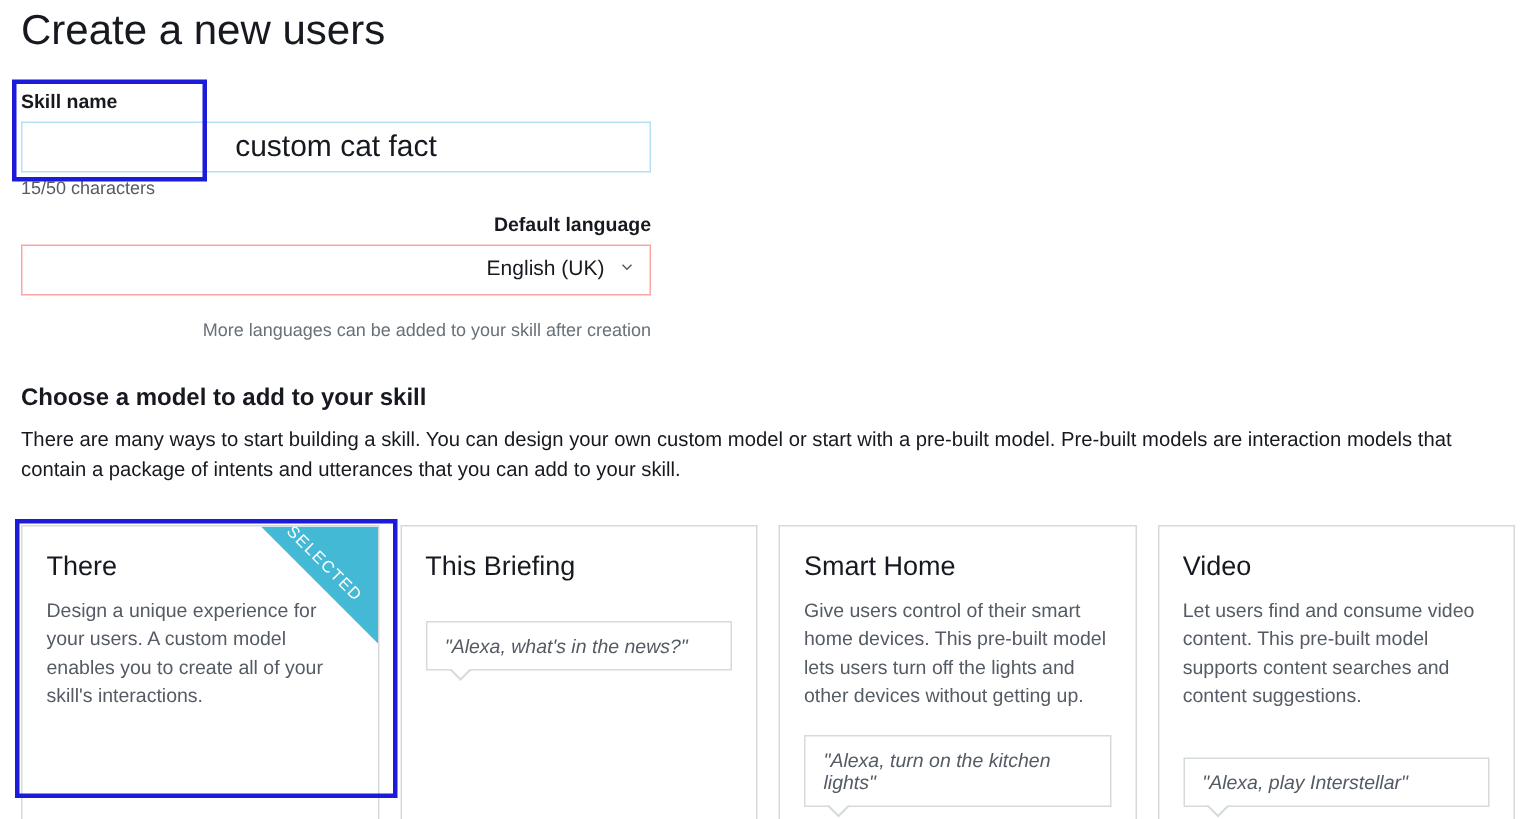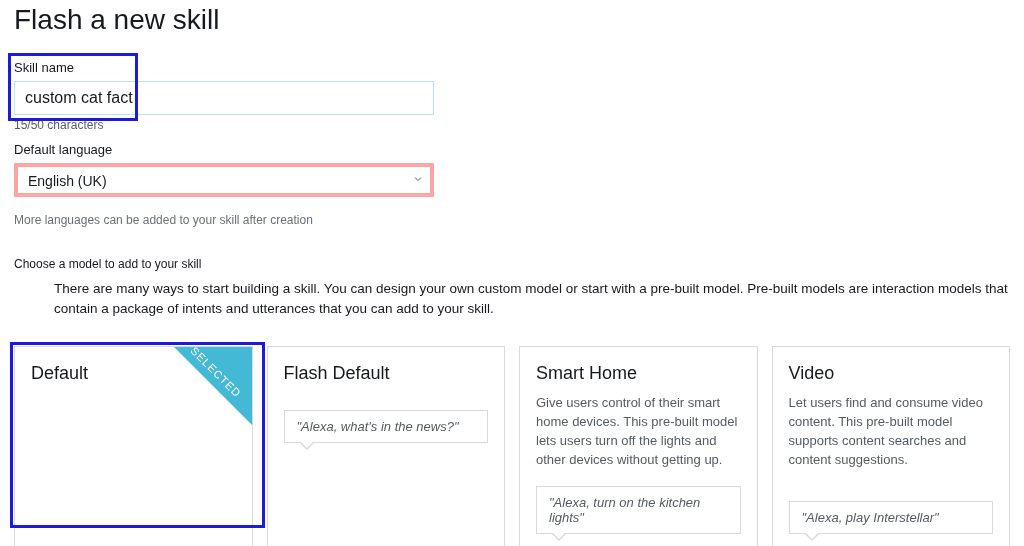--- a/index.html
+++ b/index.html
@@ -16,46 +16,47 @@
   }
   .page-title {
     font-size: 28px;
     font-weight: 400;
     margin: 4px 0 24px 0;
     color: #16191f;
   }
   .field-block { max-width: 420px; }
   .field-label {
     font-size: 13px;
-    font-weight: 400;
+    font-weight: 700;
     margin-bottom: 6px;
   }
   .text-input {
     width: 100%;
     height: 34px;
     border: 1px solid #b5e2f2;
     padding: 6px 10px;
-    font-size: 16px;
+    font-size: 20px;
     color: #16191f;
     outline: none;
+    text-align: center;
   }
   .char-counter {
     text-align: left;
     font-size: 12px;
     color: #545b64;
     margin-top: 3px;
   }
   .select-wrap {
     position: relative;
     width: 100%;
   }
   .select-input {
     width: 100%;
     height: 34px;
-    border: 4px solid #fca5a5;
+    border: 1px solid #fca5a5;
     padding: 6px 30px 6px 10px;
     font-size: 14px;
     background: #ffffff;
     outline: none;
     appearance: none;
     -webkit-appearance: none;
     cursor: pointer;
     color: #16191f;
   }
   .select-chevron {
@@ -65,30 +66,29 @@
     transform: translateY(-50%);
     pointer-events: none;
     color: #545b64;
   }
   .hint {
     font-size: 12px;
     color: #687078;
     margin-top: 16px;
   }
   .section-title {
-    font-size: 12px;
-    font-weight: 400;
+    font-size: 16px;
+    font-weight: 700;
     margin: 30px 0 8px 0;
   }
   .section-desc {
     font-size: 13.5px;
     color: #16191f;
     line-height: 1.45;
     max-width: 980px;
-    margin-left: 40px;
   }
   .cards {
     display: flex;
     gap: 14px;
     margin-top: 28px;
   }
   .card {
     flex: 1 1 0;
     border: 1px solid #d5dbdb;
     padding: 16px 16px 16px 16px;
@@ -166,31 +166,31 @@
     border: 3px solid #1b1bd9;
     position: absolute;
     pointer-events: none;
   }
 </style>
 </head>
 <body>
 
 <div class="page">
 
-  <h1 class="page-title">Flash a new skill</h1>
+  <h1 class="page-title">Create a new users</h1>
 
   <div class="field-block" style="position:relative;">
     <div class="field-label">Skill name</div>
     <input type="text" class="text-input" value="custom cat fact" style="">
     <div class="char-counter">15/50  characters</div>
     
     <div class="annot-box" style="left:-6px; top:-7px; width:130px; height:68px;"></div>
   </div>
 
-  <div class="field-block" style="margin-top:10px;">
+  <div class="field-block" style="margin-top:10px;text-align:right;">
     <div class="field-label">Default language</div>
     <div class="select-wrap">
       <div class="select-input">English (UK)</div>
       <span class="select-chevron">
         <svg width="12" height="12" viewBox="0 0 24 24" fill="none" stroke="currentColor" stroke-width="2">
             <polyline points="6 9 12 15 18 9"></polyline>
           </svg>
       </span>
     </div>
     <div class="hint">More languages can be added to your skill after creation</div>
@@ -201,25 +201,26 @@
 
   <div class="cards" style="position:relative;">
 
     <div class="card" style="position:relative;">
       <div class="ribbon">
         <svg width="78" height="78">
             <polygon points="0,0 78,0 78,78" fill="#44b9d6"></polygon>
           </svg>
         <div class="ribbon-label">SELECTED</div>
       </div>
-      <div class="card-title">Default</div>
+      <div class="card-title">There</div>
+      <div class="card-desc">Design a unique experience for your users. A custom model enables you to create all of your skill's interactions.</div>
     </div>
 
     <div class="card">
-      <div class="card-title">Flash Default</div>
+      <div class="card-title">This Briefing</div>
       <div class="quote-bubble">"Alexa, what's in the news?"</div>
     </div>
 
     <div class="card">
       <div class="card-title">Smart Home</div>
       <div class="card-desc">Give users control of their smart home devices. This pre-built model lets users turn off the lights and other devices without getting up.</div>
       <div class="quote-bubble">"Alexa, turn on the kitchen lights"</div>
     </div>
 
     <div class="card">

